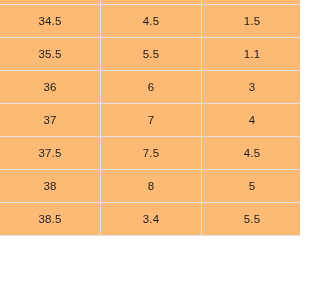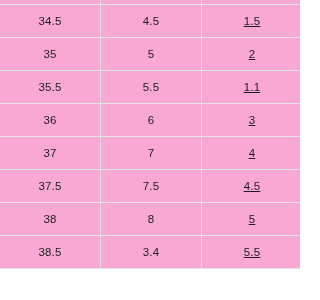--- a/index.html
+++ b/index.html
@@ -41,27 +41,27 @@
     height: 32px;
     padding: 0;
     text-align: center;
     vertical-align: middle;
     font-size: 11.5px;
     color: #1c1c1c;
     letter-spacing: 0.2px;
     border-top: 1px solid #e3e3e3;
     border-bottom: 1px solid #e3e3e3;
     border-right: 1px solid #e0e0e0;
-    background: #f9a8d4;
+    background: #fdba74;
     white-space: nowrap;
   }
 
   table.size-table td.col-eu   { width: 100px; }
   table.size-table td.col-uk   { width: 100px; }
-  table.size-table td.col-us   { width: 100px; border-right: none; text-decoration: underline; }
+  table.size-table td.col-us   { width: 100px; border-right: none; }
 
   
   table.size-table tr.row-clipped-top td {
     color: transparent;
   }
 </style>
 </head>
 <body>
 
 <div id="viewport">
@@ -70,25 +70,20 @@
       <tbody id="table-body">
           <tr class="row-clipped-top">
             <td class="col-eu">34</td>
             <td class="col-uk">4</td>
             <td class="col-us">1</td>
           </tr>
           <tr>
             <td class="col-eu">34.5</td>
             <td class="col-uk">4.5</td>
             <td class="col-us">1.5</td>
-          </tr>
-          <tr>
-            <td class="col-eu">35</td>
-            <td class="col-uk">5</td>
-            <td class="col-us">2</td>
           </tr>
           <tr>
             <td class="col-eu">35.5</td>
             <td class="col-uk">5.5</td>
             <td class="col-us">1.1</td>
           </tr>
           <tr>
             <td class="col-eu">36</td>
             <td class="col-uk">6</td>
             <td class="col-us">3</td>

